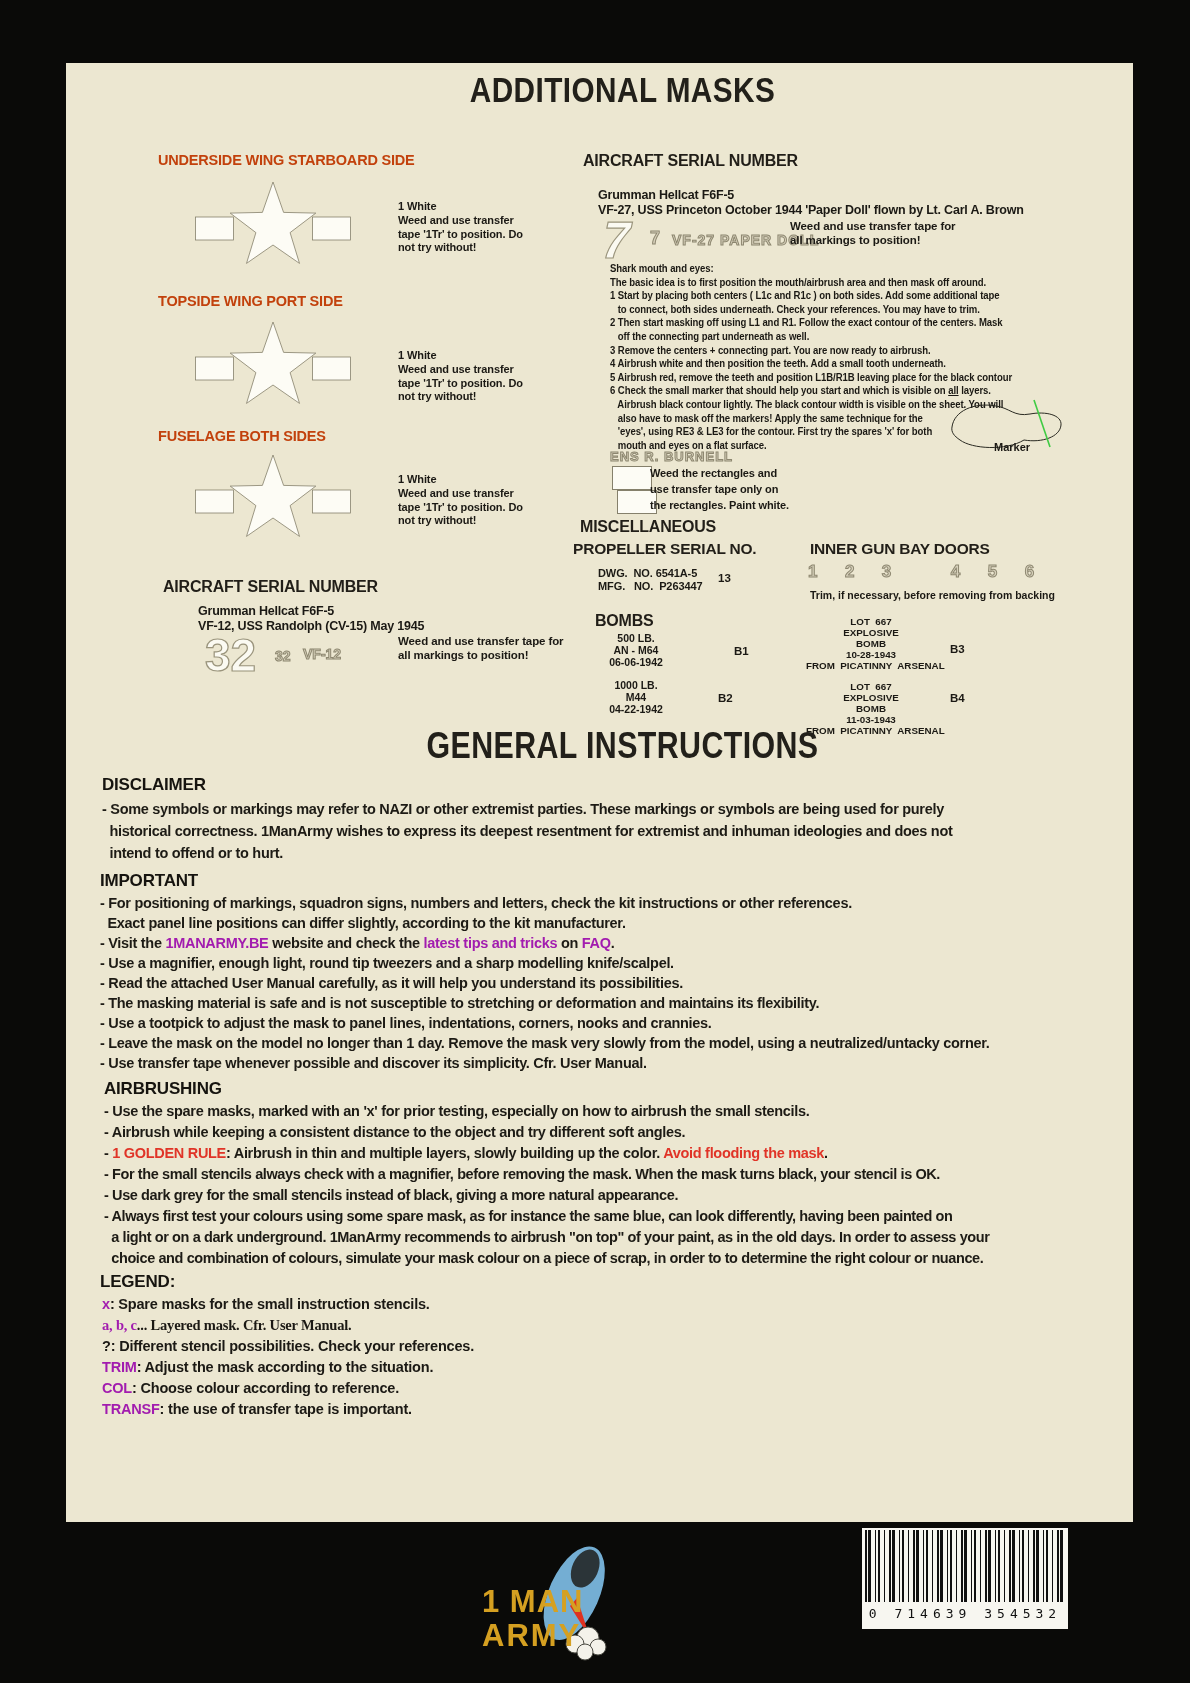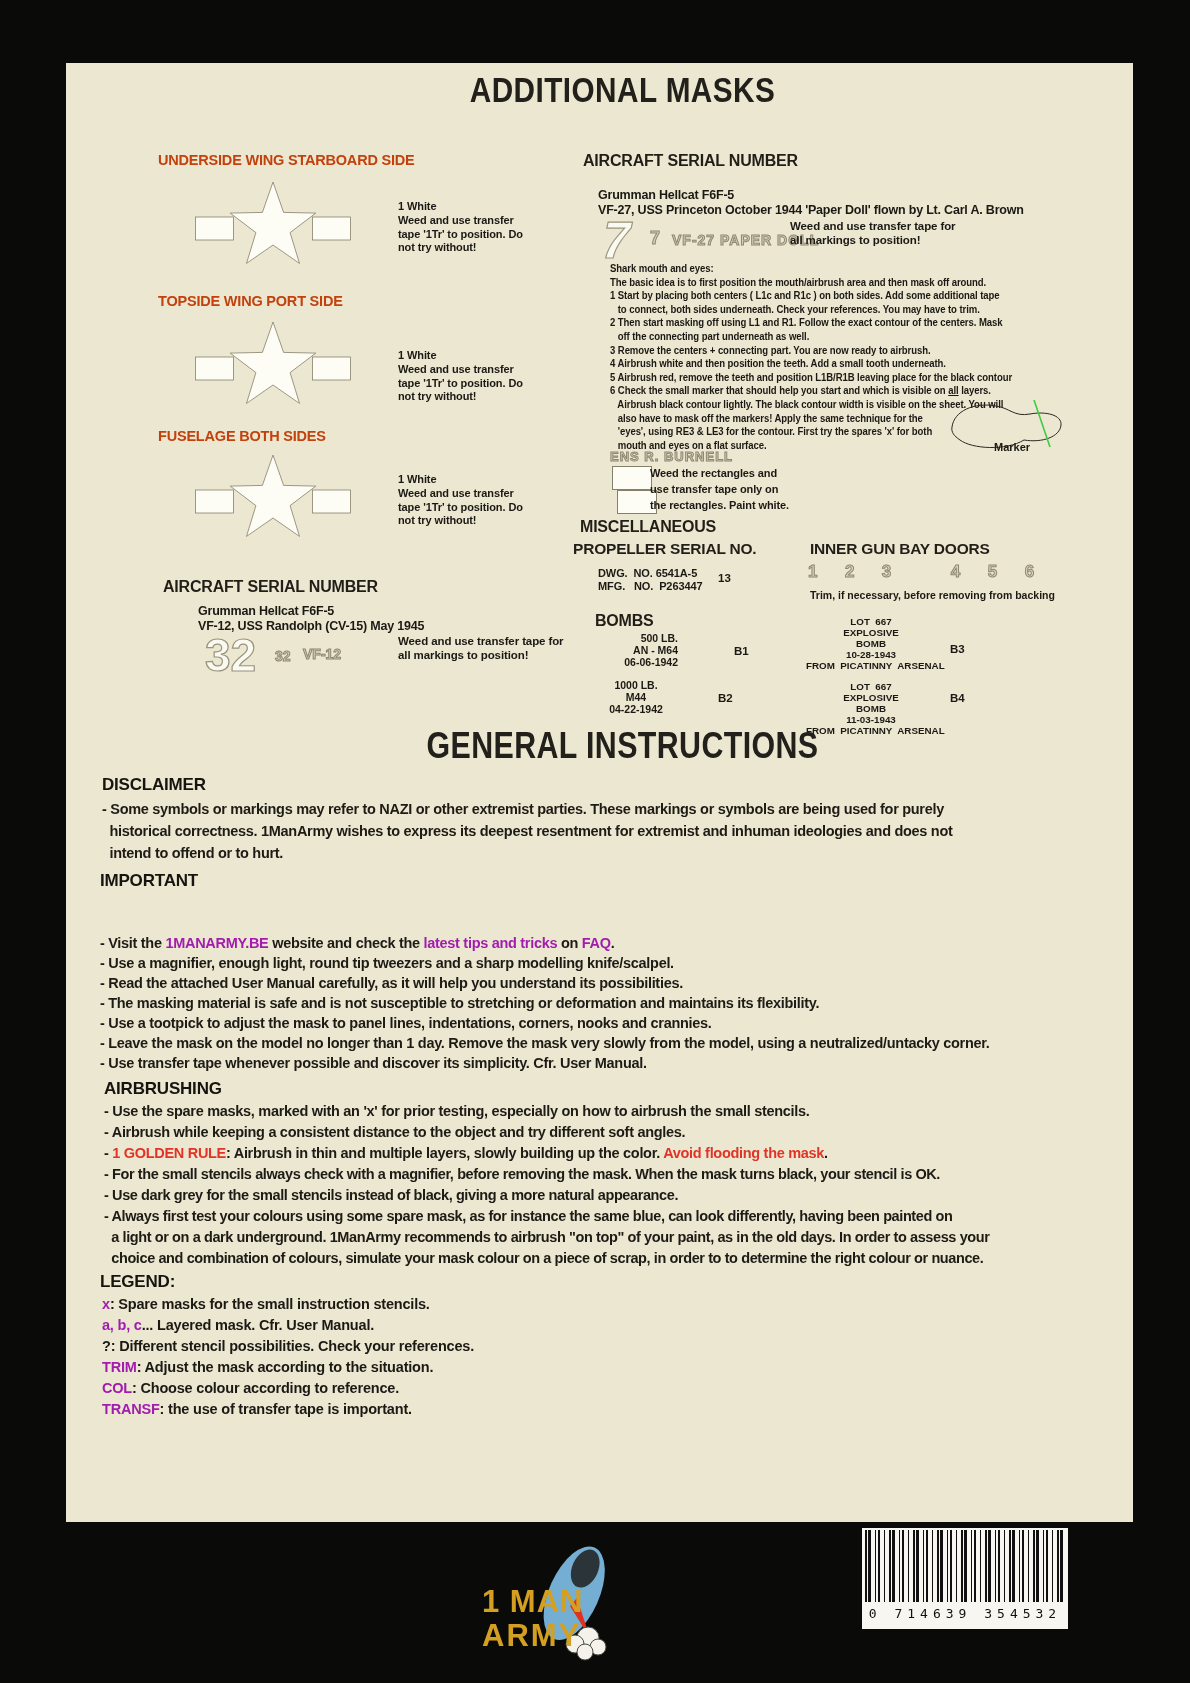--- a/index.html
+++ b/index.html
@@ -122,21 +122,21 @@
 use transfer tape only on
 the rectangles. Paint white.</div>
 
     <div class="abs hdr2" style="left:514px;top:455px;">MISCELLANEOUS</div>
     <div class="abs hdr2" style="left:507px;top:477px;font-size:15.5px;">PROPELLER SERIAL NO.</div>
     <div class="abs note pre" style="left:532px;top:504px;line-height:12.8px;">DWG.  NO. 6541A-5
 MFG.   NO.  P263447</div>
     <div class="abs code" style="left:652px;top:509px;">13</div>
 
     <div class="abs hdr2" style="left:529px;top:549px;">BOMBS</div>
-    <div class="abs bombblock pre" style="left:528px;top:570px;width:84px;text-align:right;">500 LB.
+    <div class="abs bombblock pre" style="left:528px;top:570px;width:84px;">500 LB.
 AN - M64
 06-06-1942</div>
     <div class="abs code" style="left:652px;top:582px;padding-left:16px;">B1</div>
     <div class="abs bombblock pre" style="left:528px;top:617px;width:84px;">1000 LB.
 M44
 04-22-1942</div>
     <div class="abs code" style="left:652px;top:629px;">B2</div>
 
     <div class="abs hdr2" style="left:744px;top:477px;font-size:15.5px;">INNER GUN BAY DOORS</div>
     <div class="abs stencil pre" style="left:742px;top:499px;font-size:17px;letter-spacing:6px;">1  2  3     4  5  6</div>
@@ -156,41 +156,43 @@
     <div class="abs code" style="left:884px;top:629px;">B4</div>
 
     <div class="abs bigtitle center-row" style="top:662px;font-size:37px;transform:scaleX(0.82);">GENERAL INSTRUCTIONS</div>
 
     <div class="abs ghead" style="left:36px;top:712px;">DISCLAIMER</div>
     <div class="abs gbody pre" style="left:36px;top:735px;line-height:22px;">- Some symbols or markings may refer to NAZI or other extremist parties. These markings or symbols are being used for purely
   historical correctness. 1ManArmy wishes to express its deepest resentment for extremist and inhuman ideologies and does not
   intend to offend or to hurt.</div>
 
     <div class="abs ghead" style="left:34px;top:808px;">IMPORTANT</div>
+    <div class="abs gbody pre" style="left:34px;top:830px;">- For positioning of markings, squadron signs, numbers and letters, check the kit instructions or other references.
+  Exact panel line positions can differ slightly, according to the kit manufacturer.</div>
     <div class="abs gbody pre" style="left:34px;top:870px;"><span>- Visit the </span><span class="blue">1MANARMY.BE</span><span> website and check the </span><span class="blue">latest tips and tricks</span><span> on </span><span class="blue">FAQ</span><span>.</span></div>
     <div class="abs gbody pre" style="left:34px;top:890px;">- Use a magnifier, enough light, round tip tweezers and a sharp modelling knife/scalpel.
 - Read the attached User Manual carefully, as it will help you understand its possibilities.
 - The masking material is safe and is not susceptible to stretching or deformation and maintains its flexibility.
 - Use a tootpick to adjust the mask to panel lines, indentations, corners, nooks and crannies.
 - Leave the mask on the model no longer than 1 day. Remove the mask very slowly from the model, using a neutralized/untacky corner.
 - Use transfer tape whenever possible and discover its simplicity. Cfr. User Manual.</div>
 
     <div class="abs ghead" style="left:38px;top:1016px;">AIRBRUSHING</div>
     <div class="abs gbody pre" style="left:38px;top:1038px;line-height:21px;">- Use the spare masks, marked with an 'x' for prior testing, especially on how to airbrush the small stencils.
 - Airbrush while keeping a consistent distance to the object and try different soft angles.</div>
     <div class="abs gbody pre" style="left:38px;top:1080px;line-height:21px;"><span>- </span><span class="red">1 GOLDEN RULE</span><span>: Airbrush in thin and multiple layers, slowly building up the color. </span><span class="red">Avoid flooding the mask</span><span>.</span></div>
     <div class="abs gbody pre" style="left:38px;top:1101px;line-height:21px;letter-spacing:-0.4px;">- For the small stencils always check with a magnifier, before removing the mask. When the mask turns black, your stencil is OK.
 - Use dark grey for the small stencils instead of black, giving a more natural appearance.
 - Always first test your colours using some spare mask, as for instance the same blue, can look differently, having been painted on
   a light or on a dark underground. 1ManArmy recommends to airbrush "on top" of your paint, as in the old days. In order to assess your
   choice and combination of colours, simulate your mask colour on a piece of scrap, in order to to determine the right colour or nuance.</div>
 
     <div class="abs ghead" style="left:34px;top:1209px;">LEGEND:</div>
     <div class="abs legrow" style="left:36px;top:1233px;"><span class="blue">x</span><span>: Spare masks for the small instruction stencils.</span></div>
-    <div class="abs legrow" style="left:36px;top:1254px;"><span class="blue">a, b, c</span><span>... Layered mask. Cfr. User Manual.</span></div>
+    <div class="abs legrow" style="left:36px;top:1254px;font-family:Liberation Serif, serif;"><span class="blue">a, b, c</span><span>... Layered mask. Cfr. User Manual.</span></div>
     <div class="abs legrow" style="left:36px;top:1275px;"><span>?</span><span>: Different stencil possibilities. Check your references.</span></div>
     <div class="abs legrow" style="left:36px;top:1296px;"><span class="blue">TRIM</span><span>: Adjust the mask according to the situation.</span></div>
     <div class="abs legrow" style="left:36px;top:1317px;"><span class="blue">COL</span><span>: Choose colour according to reference.</span></div>
     <div class="abs legrow" style="left:36px;top:1338px;"><span class="blue">TRANSF</span><span>: the use of transfer tape is important.</span></div>
   </div>
 
   <svg class="abs" style="left:478px;top:1538px;" width="165" height="128" viewBox="0 0 165 128">
     <g transform="rotate(24 95 58)">
       <ellipse cx="95" cy="55" rx="25" ry="50" fill="#74aed3"></ellipse>
       <ellipse cx="95" cy="28" rx="13" ry="20" fill="#1e1e1c" opacity="0.85"></ellipse>

